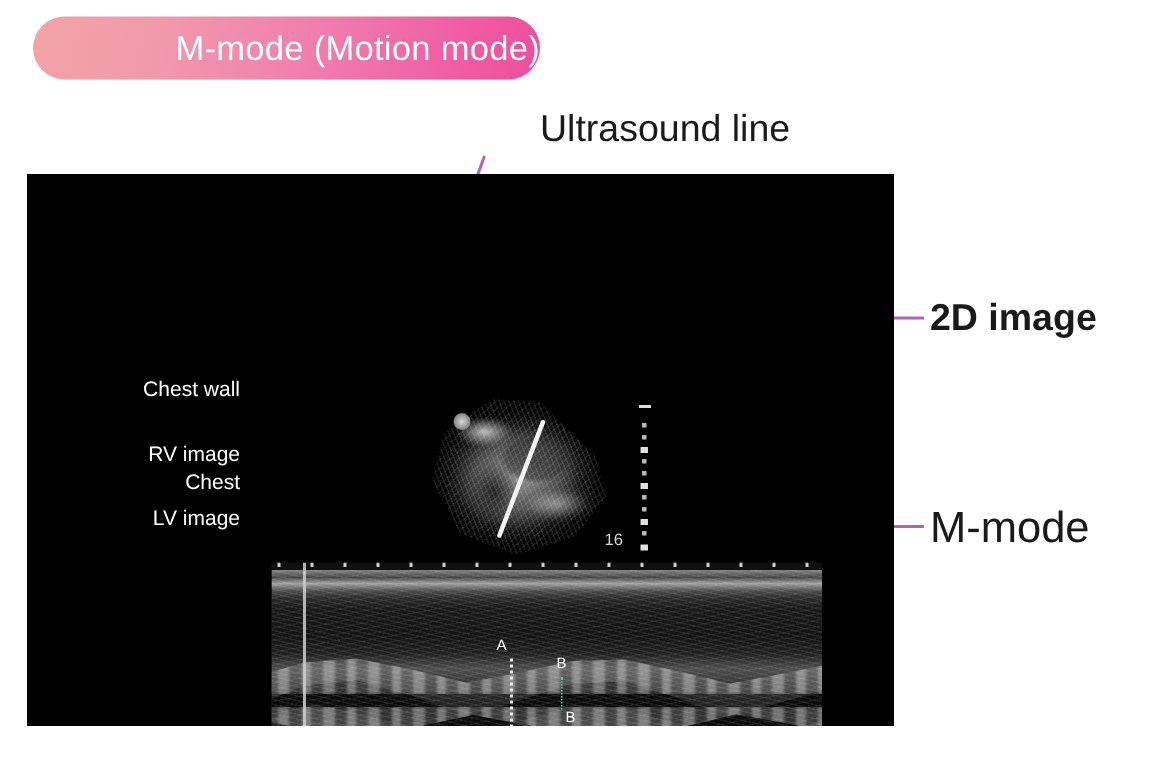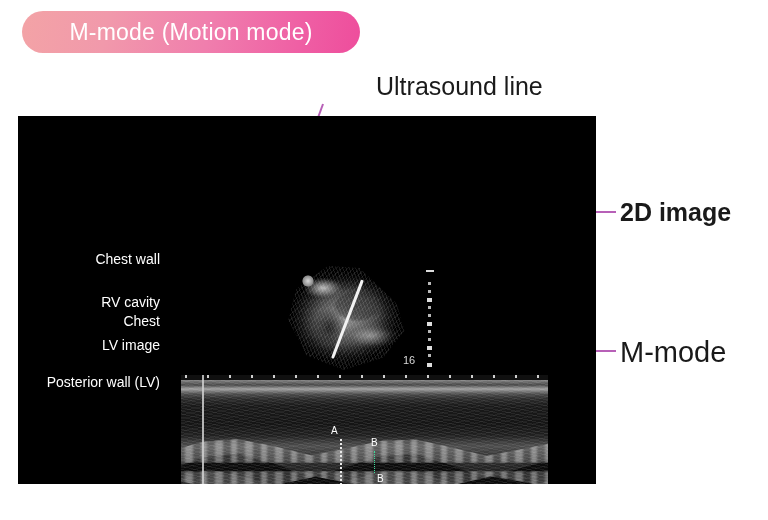--- a/index.html
+++ b/index.html
@@ -8,21 +8,21 @@
     font-family:"Liberation Sans", sans-serif;
     position:relative;
   }
   #stage{position:absolute;left:0;top:0;width:768px;height:520px;}
 
   
   .title-badge{
     position:absolute;left:22px;top:11px;width:338px;height:42px;
     border-radius:21px;
     background:linear-gradient(100deg,#f3a3a6 0%,#f199ab 25%,#f07ead 55%,#ef5fa4 82%,#ee4d9c 100%);
-    display:flex;align-items:center;justify-content:center;
+    display:flex;align-items:center;justify-content:flex-end;
   }
   .title-badge span{
     color:#ffffff;font-size:23px;letter-spacing:.2px;line-height:1;
     white-space:nowrap;
   }
 
   
   .panel{
     position:absolute;left:18px;top:116px;width:578px;height:368px;
     background:#000000;overflow:hidden;
@@ -144,21 +144,21 @@
 
   
   .anat{
     position:absolute;color:#ffffff;font-size:14px;white-space:nowrap;text-align:center;
   }
 
   
   .callout-text{
     position:absolute;color:#1a1a1a;white-space:nowrap;
   }
-  #ultrasound-line-label{left:360px;top:72px;font-size:25px;margin-left:16px;}
+  #ultrasound-line-label{left:360px;top:72px;font-size:25px;}
   #twod-label{left:620px;top:198px;font-size:25px;font-weight:bold;}
   #mmode-label{left:620px;top:336px;font-size:29px;}
   .leader{position:absolute;background:#b760b7;}
   .leader-h{height:2px;}
   #leader-2d{left:536px;top:211px;width:80px;}
   #leader-mm{left:536px;top:350px;width:80px;}
   #leader-ul{
     left:322px;top:104px;width:2px;height:72px;
     transform:rotate(20deg);transform-origin:top center;
   }
@@ -219,18 +219,17 @@
       <div class="cal-a-bot">A</div>
       <div class="cal-green"></div>
       <div class="cal-b-top">B</div>
       <div class="cal-b-bot">B</div>
 
     </div>
 
   </div>
 
   <div class="anat" style="top:251px;right:608px">Chest wall</div>
-  <div class="anat" style="top:294px;right:608px">RV cavity</div>
+  <div class="anat" style="top:294px;right:608px">RV image</div>
   <div class="anat" style="top:313px;right:608px">Chest</div>
   <div class="anat" style="top:337px;right:608px">LV image</div>
-  <div class="anat" style="top:374px;right:608px">Posterior wall (LV)</div>
 
 </div>
 
 </body></html>

